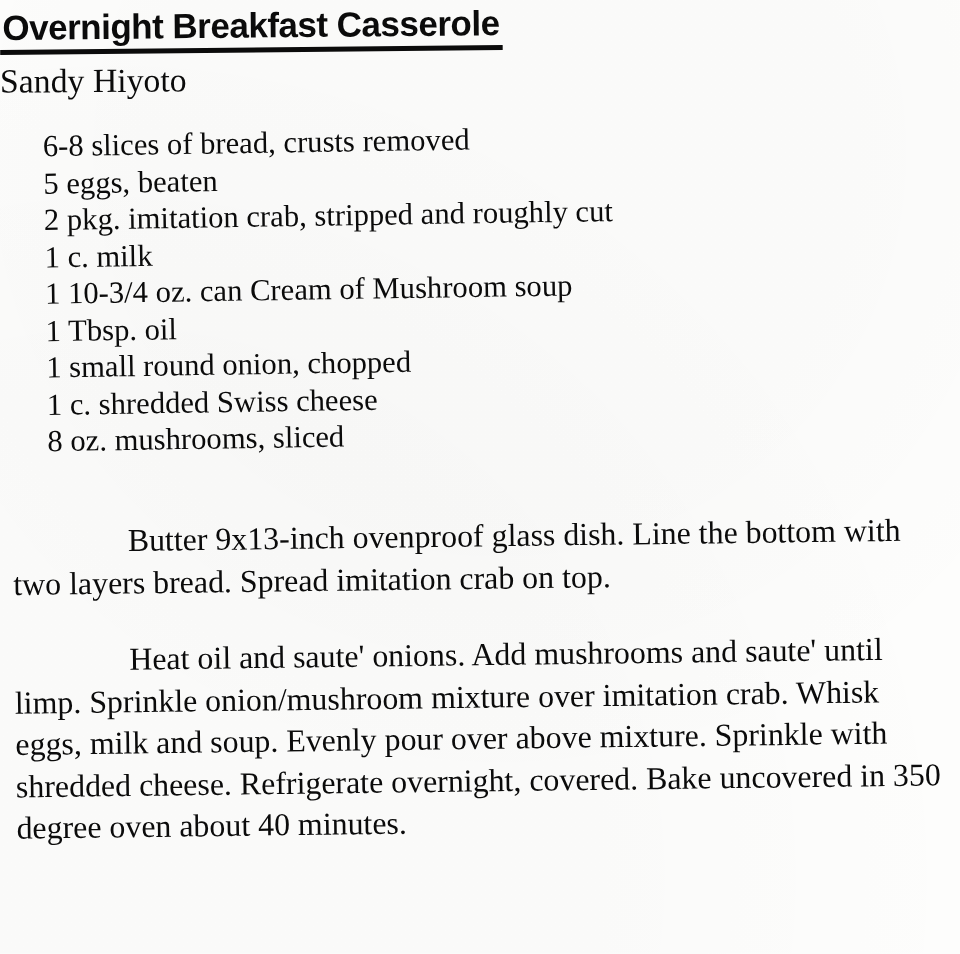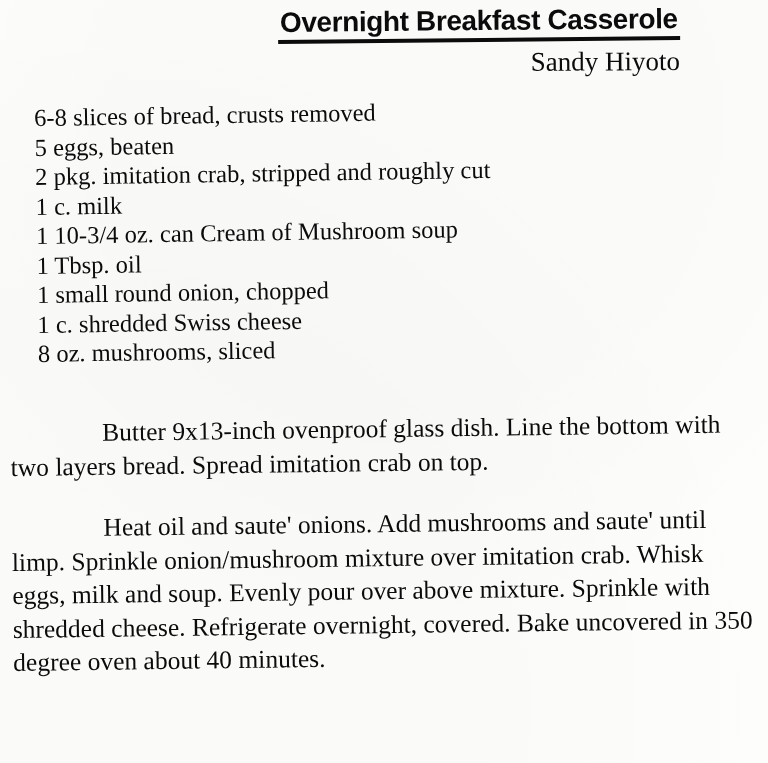--- a/index.html
+++ b/index.html
@@ -31,21 +31,21 @@
       radial-gradient(circle at 52% 16%, rgba(0,0,0,0.012) 0 38%, rgba(0,0,0,0) 70%),
       radial-gradient(circle at 12% 92%, rgba(0,0,0,0.012) 0 40%, rgba(0,0,0,0) 72%);
   }
 
   
   .header {
     position: absolute;
     top: 6px;
     left: 0;
     width: 680px;
-    text-align: right;
+    text-align: left;
   }
   .recipe-title {
     font-family: "Liberation Sans", "DejaVu Sans", sans-serif;
     font-weight: bold;
     font-size: 28px;
     letter-spacing: -0.4px;
     line-height: 1.05;
     display: inline-block;
     padding: 0 2px 3px 2px;
     border-bottom: 4px solid #0b0b0b;

